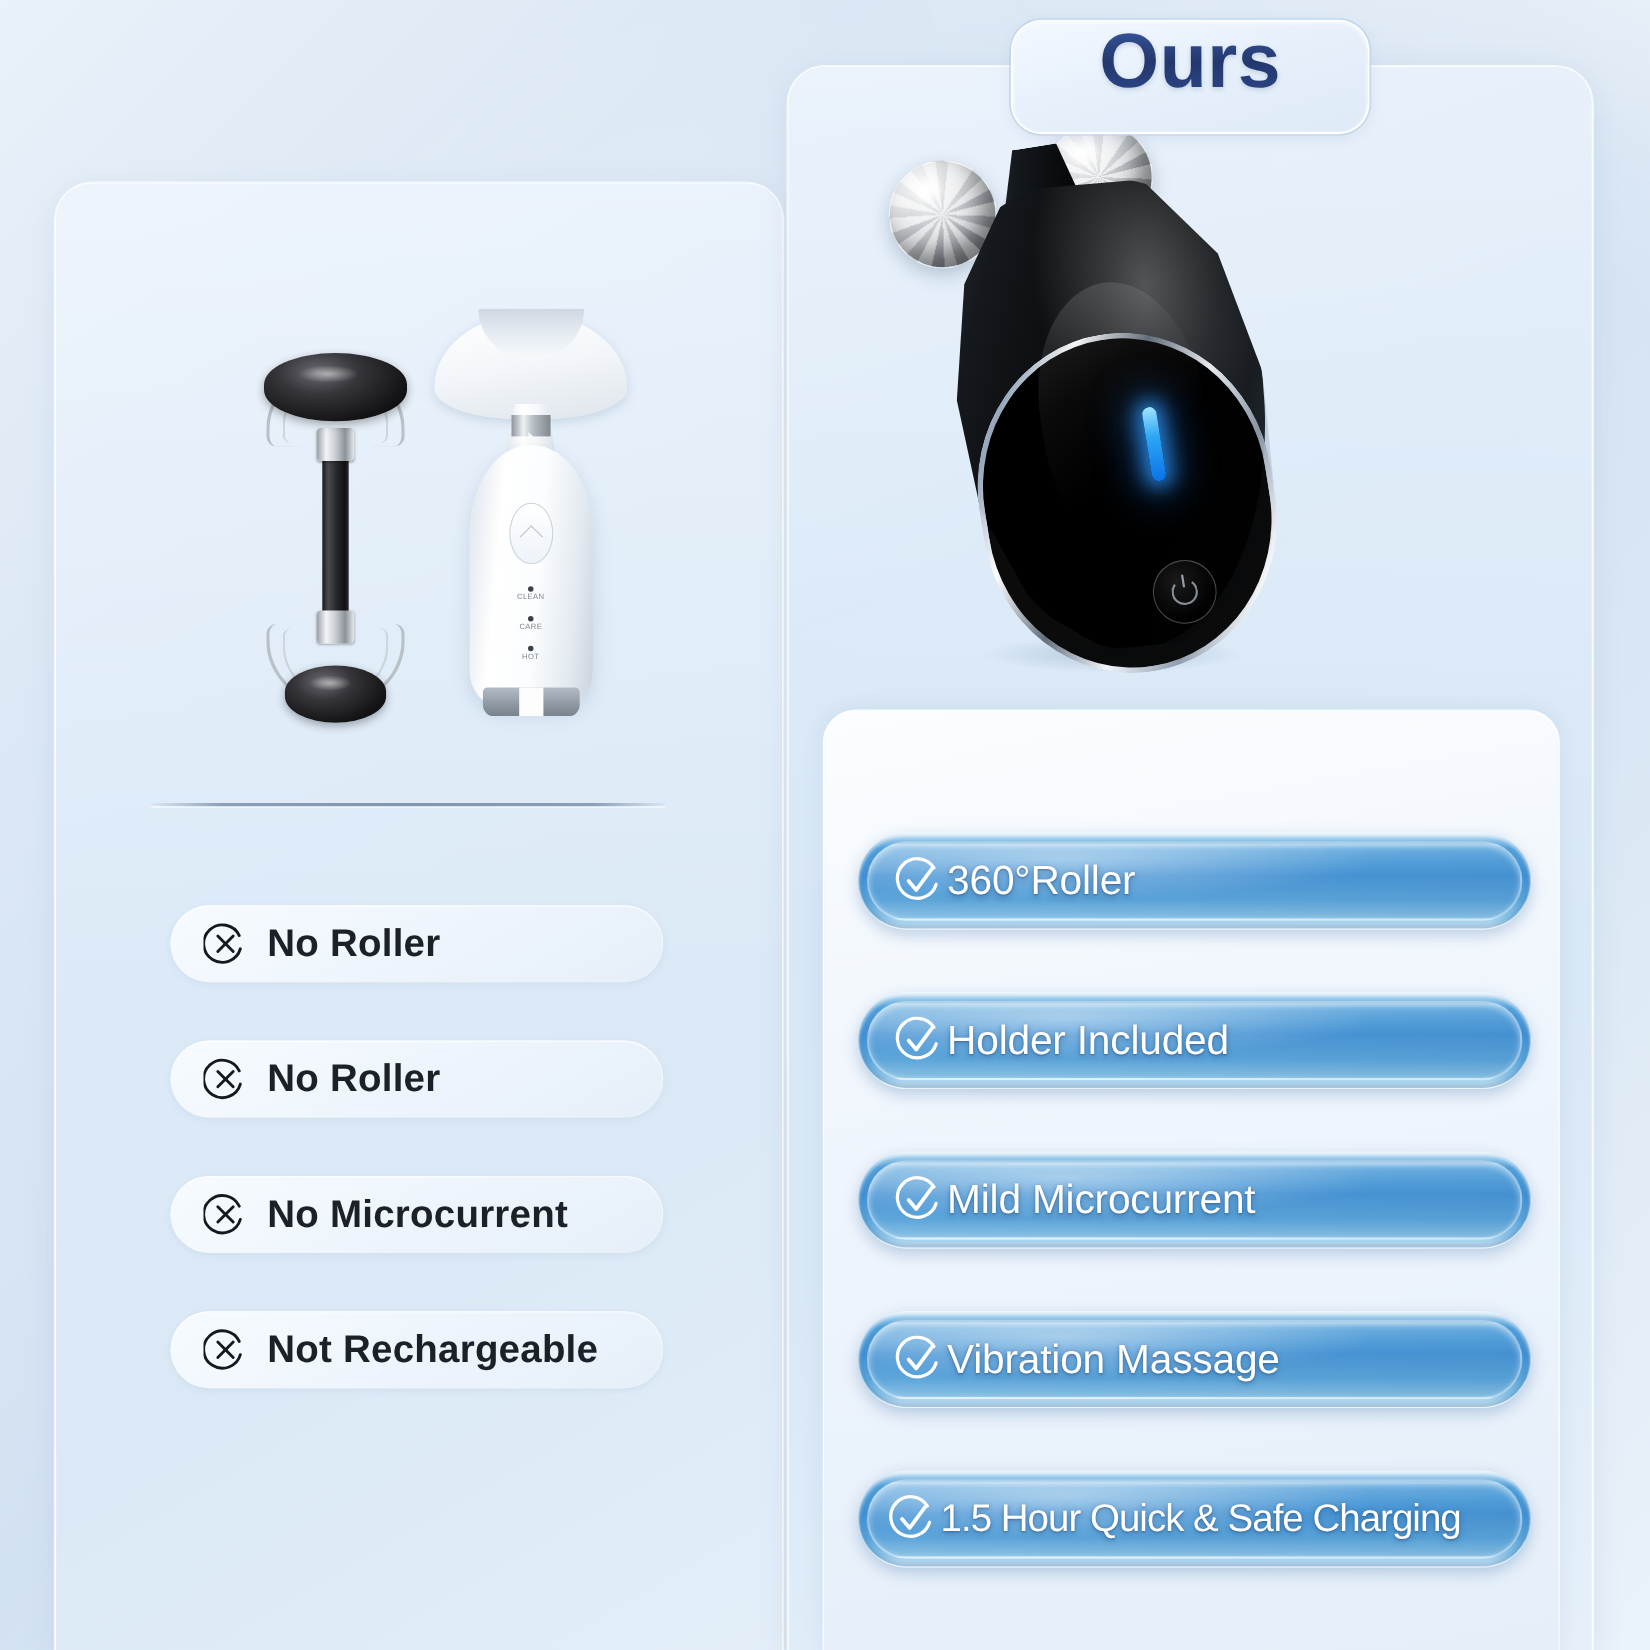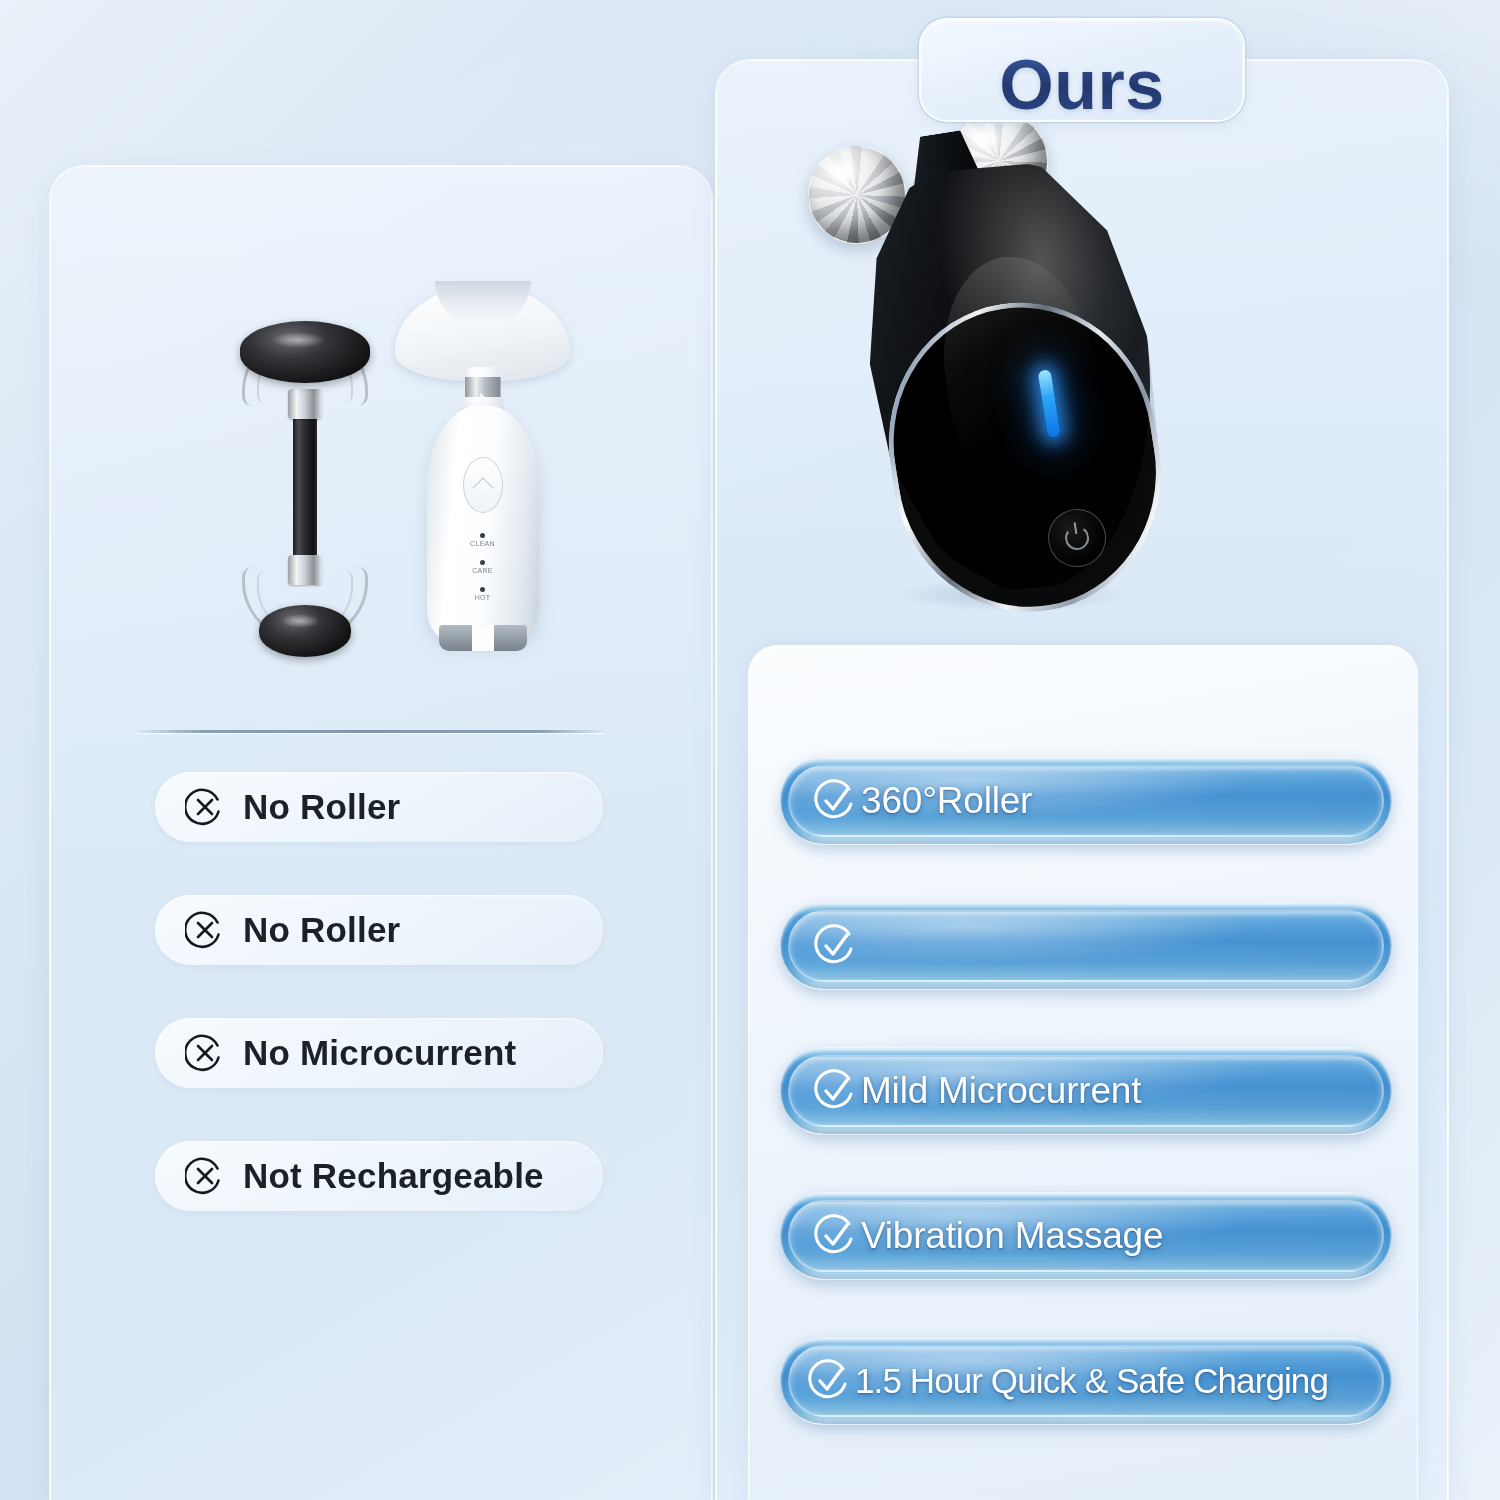--- a/index.html
+++ b/index.html
@@ -52,21 +52,21 @@
   }
   .panel-sheen{
     position:absolute;left:0;right:0;top:0;height:55%;
     background:linear-gradient(180deg,rgba(255,255,255,.35),rgba(255,255,255,0));
     border-radius:34px 34px 0 0;pointer-events:none;
   }
 
   
   .badge{
     position:absolute;
-    display:flex;align-items:flex-end;justify-content:center;
+    display:flex;align-items:flex-start;justify-content:center;
     border-radius:26px;
     background:linear-gradient(165deg,#f3f8fe 0%,#e6f0fb 48%,#dfeaf8 100%);
     box-shadow:
       0 0 0 2px rgba(255,255,255,.95),
       0 0 0 3.5px rgba(188,210,232,.75),
       0 4px 14px rgba(130,160,195,.22),
       inset 0 1px 3px rgba(255,255,255,.9);
     z-index:6;
   }
   #others-badge{left:206px;top:131px;width:338px;height:96px;}
@@ -283,21 +283,21 @@
 
   
   #others-divider{
     position:absolute;left:137px;top:730px;width:468px;height:3px;
     background:linear-gradient(90deg,rgba(140,165,190,.05),#8aa0b6 14%,#7f96ad 50%,#8aa0b6 86%,rgba(140,165,190,.05));
     border-radius:2px;
     box-shadow:0 1px 0 rgba(255,255,255,.95);
   }
 
   
-  #others-list{position:absolute;left:155px;top:772px;width:448px;}
+  #others-list{position:absolute;left:155px;top:823px;width:448px;}
   .neg-item{
     position:relative;display:flex;align-items:center;
     width:100%;height:70px;margin-bottom:53px;
     border-radius:35px;
     background:linear-gradient(150deg,#f7fbff 0%,#eef5fc 48%,#e6eff9 100%);
     box-shadow:0 2px 7px rgba(140,165,195,.16),inset 0 1px 2px rgba(255,255,255,.95);
     padding-left:30px;box-sizing:border-box;
   }
   .x-icon{flex:0 0 auto;width:40px;height:40px;margin-right:18px;}
   .neg-label{
@@ -511,20 +511,21 @@
 
     <div class="pos-item">
       <span class="pos-inner"></span>
       <span class="pos-content">
         <span class="check-icon">
           <svg viewBox="0 0 44 44" width="44" height="44" aria-hidden="true">
             <path d="M36 10 A18 18 0 1 0 38 25" fill="none" stroke="#ffffff" stroke-width="3" stroke-linecap="round"></path>
             <polyline points="13,22 20,30 34,11" fill="none" stroke="#ffffff" stroke-width="3.4" stroke-linecap="round" stroke-linejoin="round"></polyline>
           </svg>
         </span>
+        <span class="pos-label">Holder Included</span>
       </span>
     </div>
 
     <div class="pos-item">
       <span class="pos-inner"></span>
       <span class="pos-content">
         <span class="check-icon">
           <svg viewBox="0 0 44 44" width="44" height="44" aria-hidden="true">
             <path d="M36 10 A18 18 0 1 0 38 25" fill="none" stroke="#ffffff" stroke-width="3" stroke-linecap="round"></path>
             <polyline points="13,22 20,30 34,11" fill="none" stroke="#ffffff" stroke-width="3.4" stroke-linecap="round" stroke-linejoin="round"></polyline>

